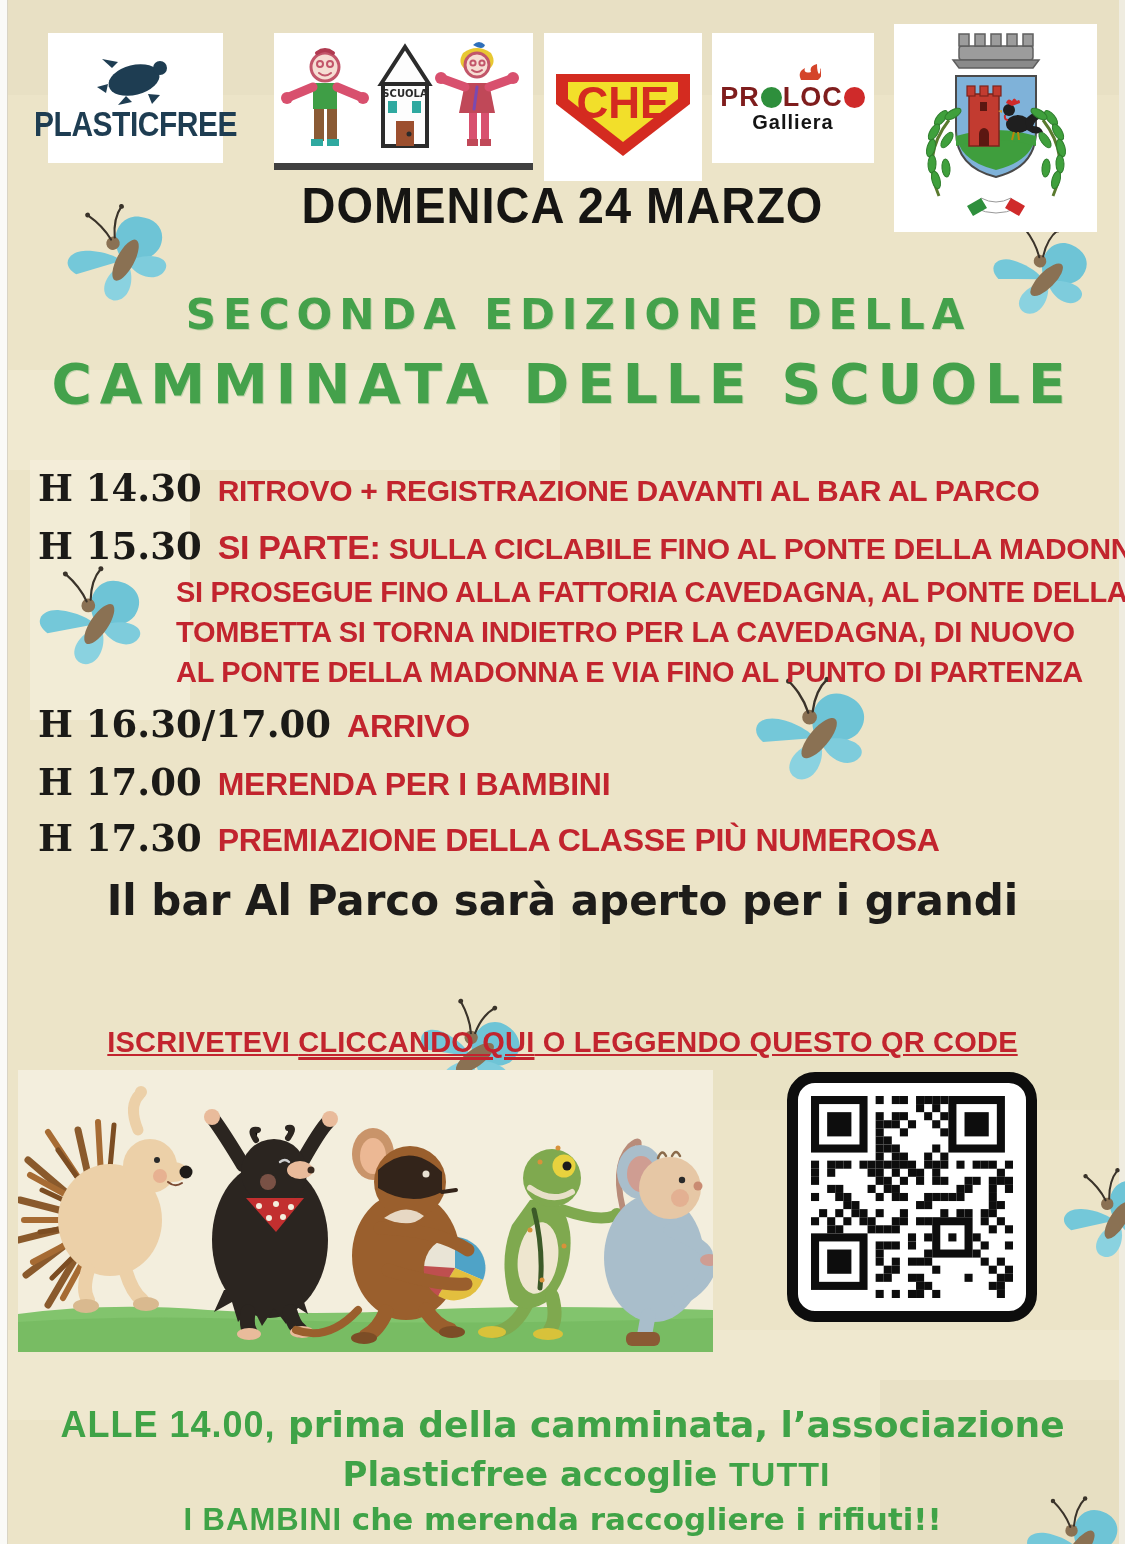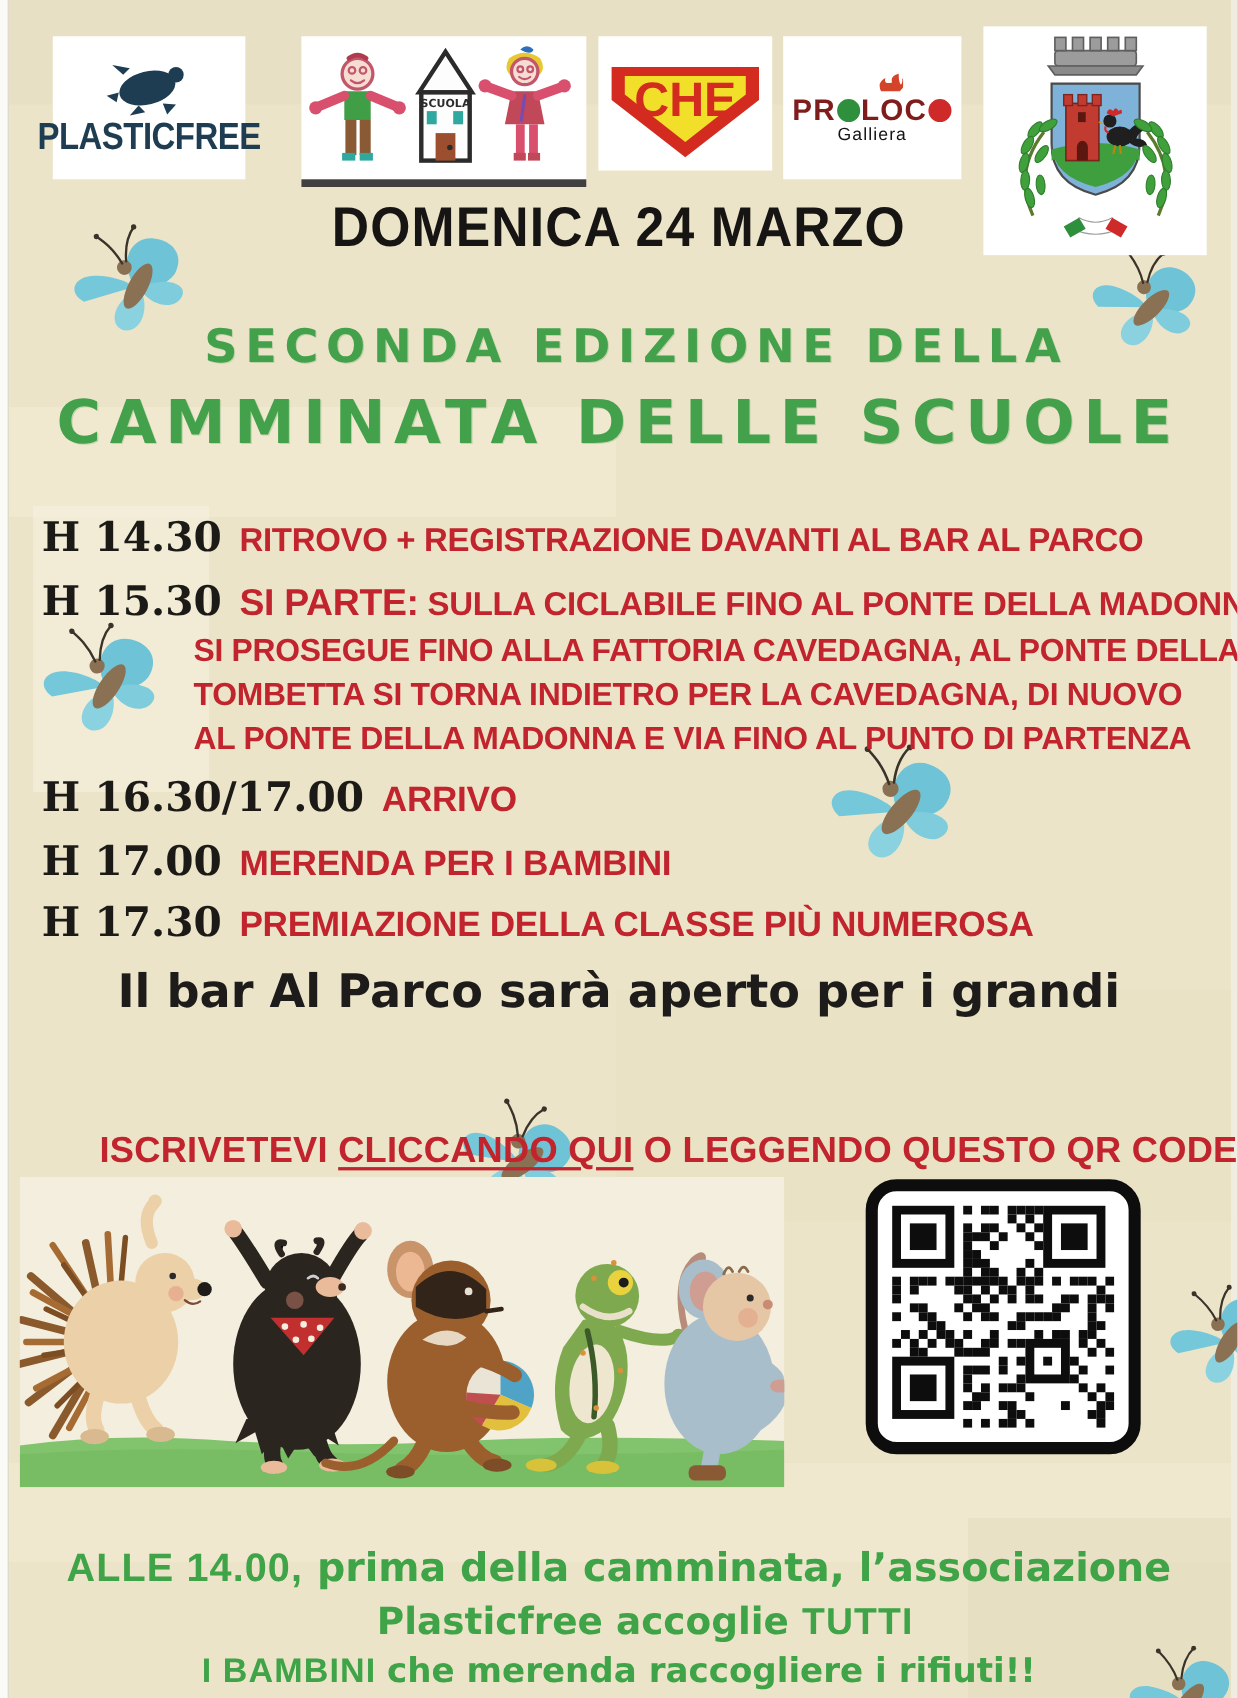--- a/index.html
+++ b/index.html
@@ -27,41 +27,41 @@
   .sched-row{position:absolute;left:38px;display:flex;align-items:baseline;gap:16px;white-space:pre;}
   .sched-cont{position:absolute;left:176px;white-space:pre;}
   .time{font-family:"DejaVu Serif",serif;font-weight:700;font-size:37px;color:#1b1a17;}
   .red{font-family:"Liberation Sans",sans-serif;font-weight:700;color:#c2242e;letter-spacing:-0.3px;}
   .rtext{font-size:30px;}
   .rlead{font-size:34px;}
   .rcont{font-size:29px;}
   .rbig{font-size:32px;}
   .message{position:absolute;left:0;width:100%;text-align:center;font-family:"DejaVu Sans",sans-serif;
     font-weight:700;font-size:42px;color:#1d1c1a;letter-spacing:0px;}
-  .signup{position:absolute;top:1026px;left:0;width:100%;text-align:right;
-    font-weight:700;font-size:33px;color:#c2242e;white-space:pre-wrap;letter-spacing:0.2px;}
+  .signup{position:absolute;top:1026px;left:0;width:100%;text-align:center;
+    font-weight:700;font-size:29px;color:#c2242e;white-space:pre-wrap;letter-spacing:0.2px;text-decoration:underline;}
   .signup .link{text-decoration:underline;text-decoration-thickness:3px;text-underline-offset:5px;cursor:pointer;}
   .qr-frame{
     position:absolute;left:787px;top:1072px;width:250px;height:250px;background:#ffffff;
     border:11px solid #0d0d0d;border-radius:28px;box-sizing:border-box;
     display:flex;align-items:center;justify-content:center;
   }
   .footer-line{position:absolute;left:0;width:100%;text-align:center;color:#3fa347;
     font-family:"DejaVu Sans",sans-serif;font-weight:700;white-space:pre-wrap;margin-top:44px;}
   .f1{top:1360px;font-size:36px;}
   .f2{top:1410px;font-size:34px;padding-left:24px;}
   .f3{top:1457px;font-size:31px;}
   .marker{font-family:"Liberation Sans",sans-serif;font-weight:900;letter-spacing:1px;}
   .butterfly{position:absolute;pointer-events:none;}
   .pl-name{font-weight:900;font-size:30px;letter-spacing:-0.5px;color:#1e3d52;
     font-family:"Liberation Sans",sans-serif;margin-top:2px;transform:scaleY(1.15);}
   .proloco-line{font-weight:900;font-size:27px;color:#7f1d1d;letter-spacing:1px;
     font-family:"Liberation Sans",sans-serif;display:flex;align-items:center;}
   .dot{display:inline-block;width:21px;height:21px;border-radius:50%;margin:0 1px;}
-  .proloco-sub{font-weight:400;font-size:16px;color:#141414;letter-spacing:1px;
+  .proloco-sub{font-weight:700;font-size:20px;color:#141414;letter-spacing:1px;
     font-family:"Liberation Sans",sans-serif;margin-top:-2px;}
 </style>
 </head>
 <body>
 
 <div class="poster">
 
   <div class="patch" style="left:0;top:0;width:1125px;height:95px;background:#e5ddc1;opacity:.55;"></div>
   <div class="patch" style="left:0;top:370px;width:560px;height:100px;background:#f3edd8;opacity:.5;"></div>
   <div class="patch" style="left:30px;top:460px;width:160px;height:260px;background:#f6f0dd;opacity:.65;"></div>
@@ -167,21 +167,21 @@
         <circle cx="160" cy="39" r="6" fill="#d8506e"></circle>
           <circle cx="232" cy="39" r="6" fill="#d8506e"></circle>
         <rect x="188" y="74" width="8" height="28" fill="#d8506e"></rect>
         <rect x="200" y="74" width="8" height="28" fill="#d8506e"></rect>
         <rect x="186" y="100" width="11" height="7" fill="#c04858"></rect>
         <rect x="199" y="100" width="11" height="7" fill="#c04858"></rect>
       </g>
     </svg>
   </div>
 
-  <div class="logo-box" style="left:544px;top:33px;width:158px;height:122px;">
+  <div class="logo-box" style="left:544px;top:33px;width:158px;height:148px;">
     <svg width="150" height="110" viewBox="0 0 150 110">
       <path d="M8,22 L142,22 L142,52 L75,104 L8,52 Z" fill="#d42b20"></path>
       <path d="M20,30 L130,30 L130,47 L75,90 L20,47 Z" fill="#f2df2a"></path>
       <text x="75" y="66" text-anchor="middle" font-family="Liberation Sans, sans-serif" font-size="44" font-weight="900" fill="#d42b20">CHE</text>
     </svg>
   </div>
 
   <div class="logo-box" style="left:712px;top:33px;width:162px;height:130px;">
     <svg width="26" height="20" viewBox="0 0 26 20" style="margin-left:30px">
       <path d="M6,18 q-4,-8 4,-12 q-2,6 6,4 q-2,-6 6,-8 q0,8 2,10 q2,-2 1,-6 q5,6 -2,12 z" fill="#d4442a"></path>

